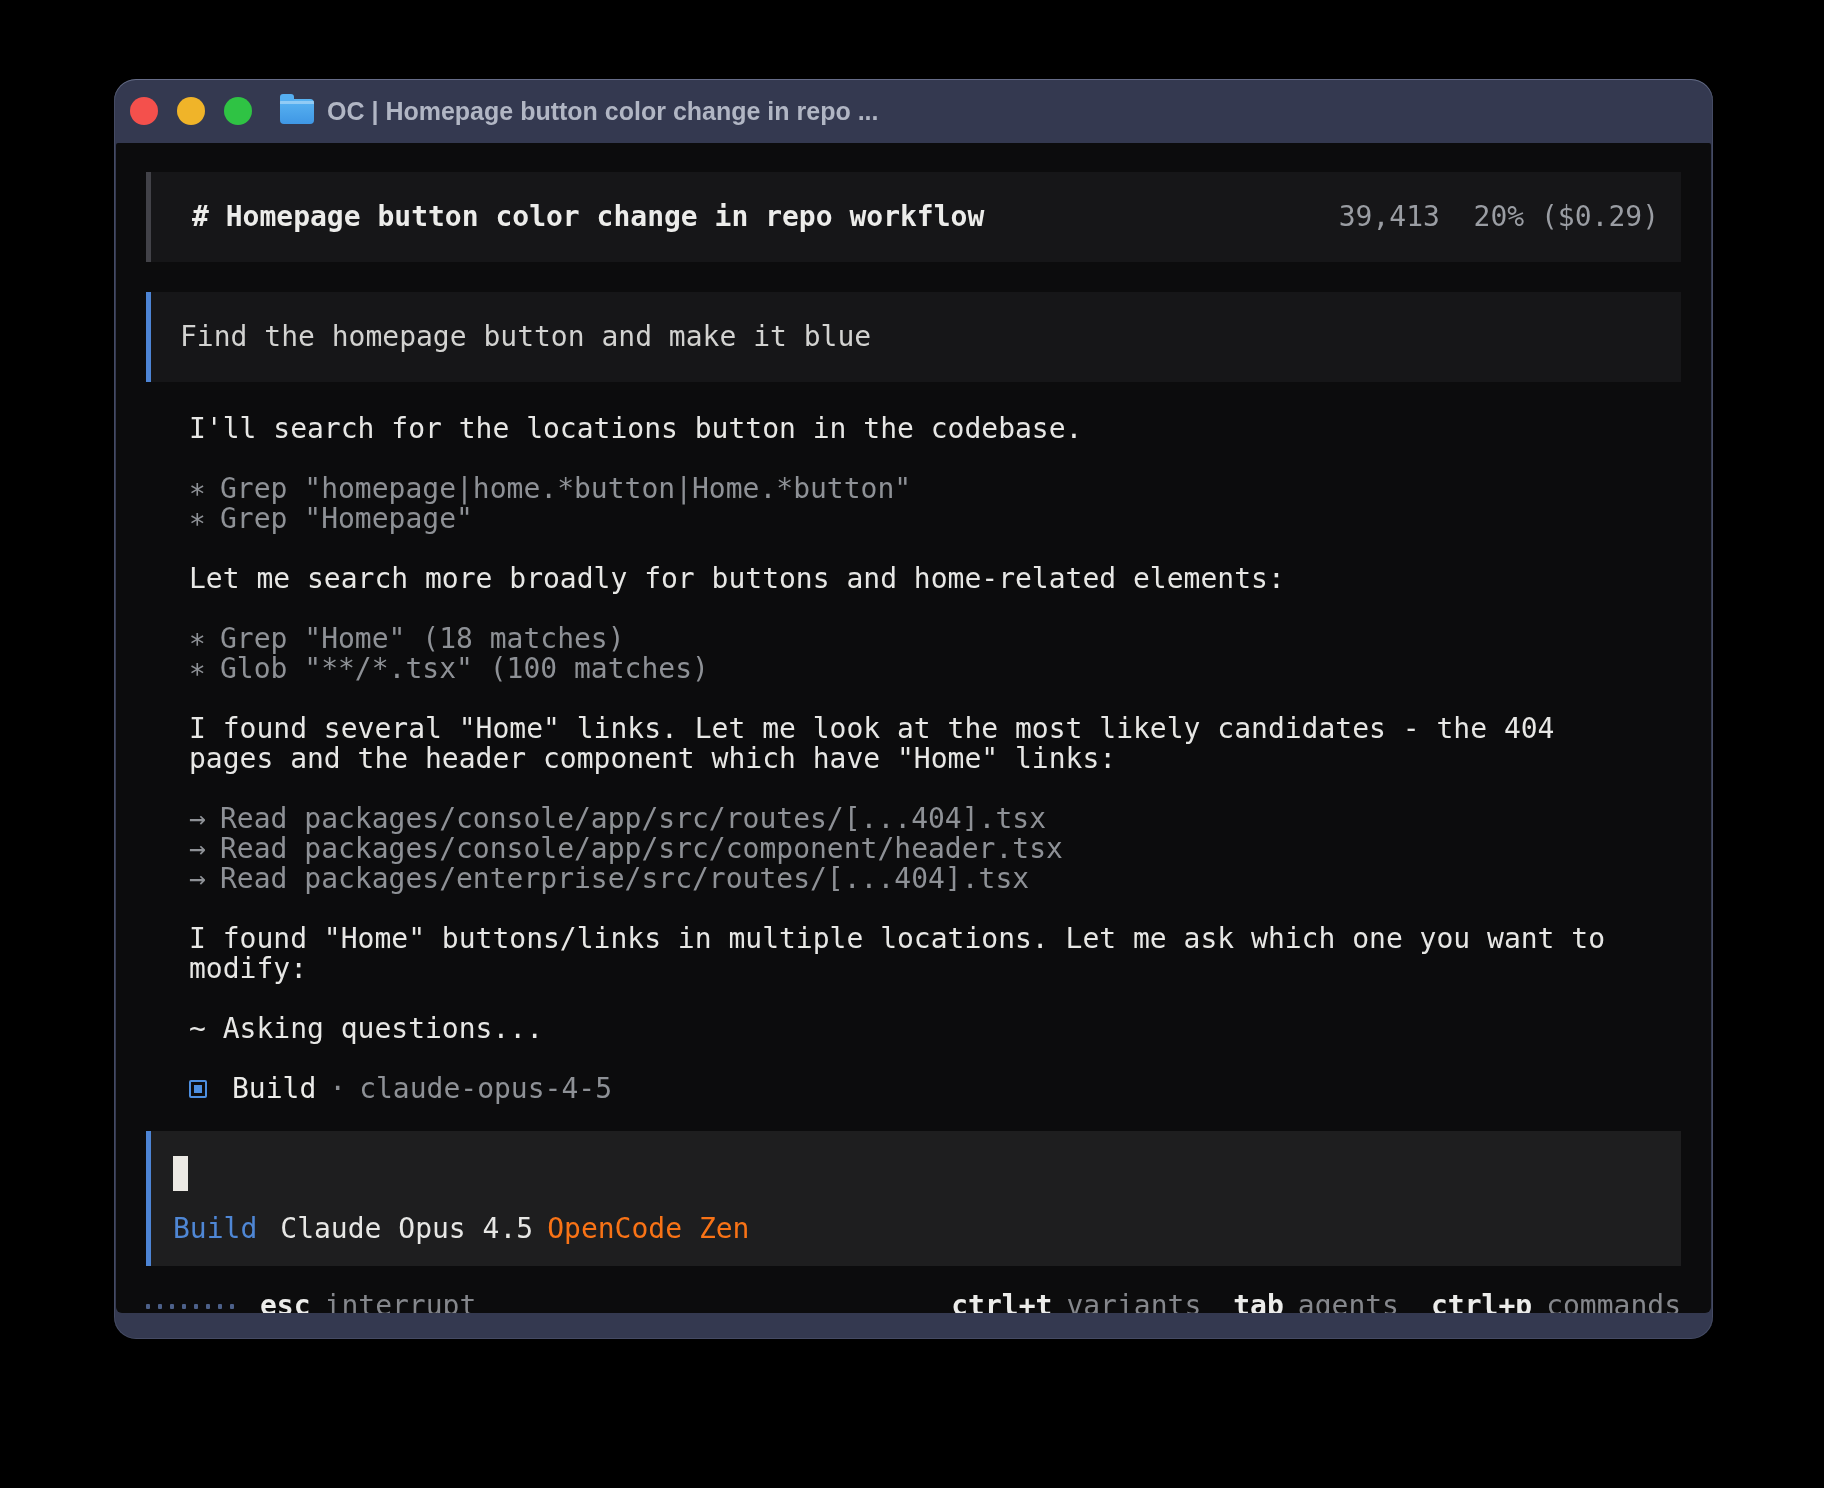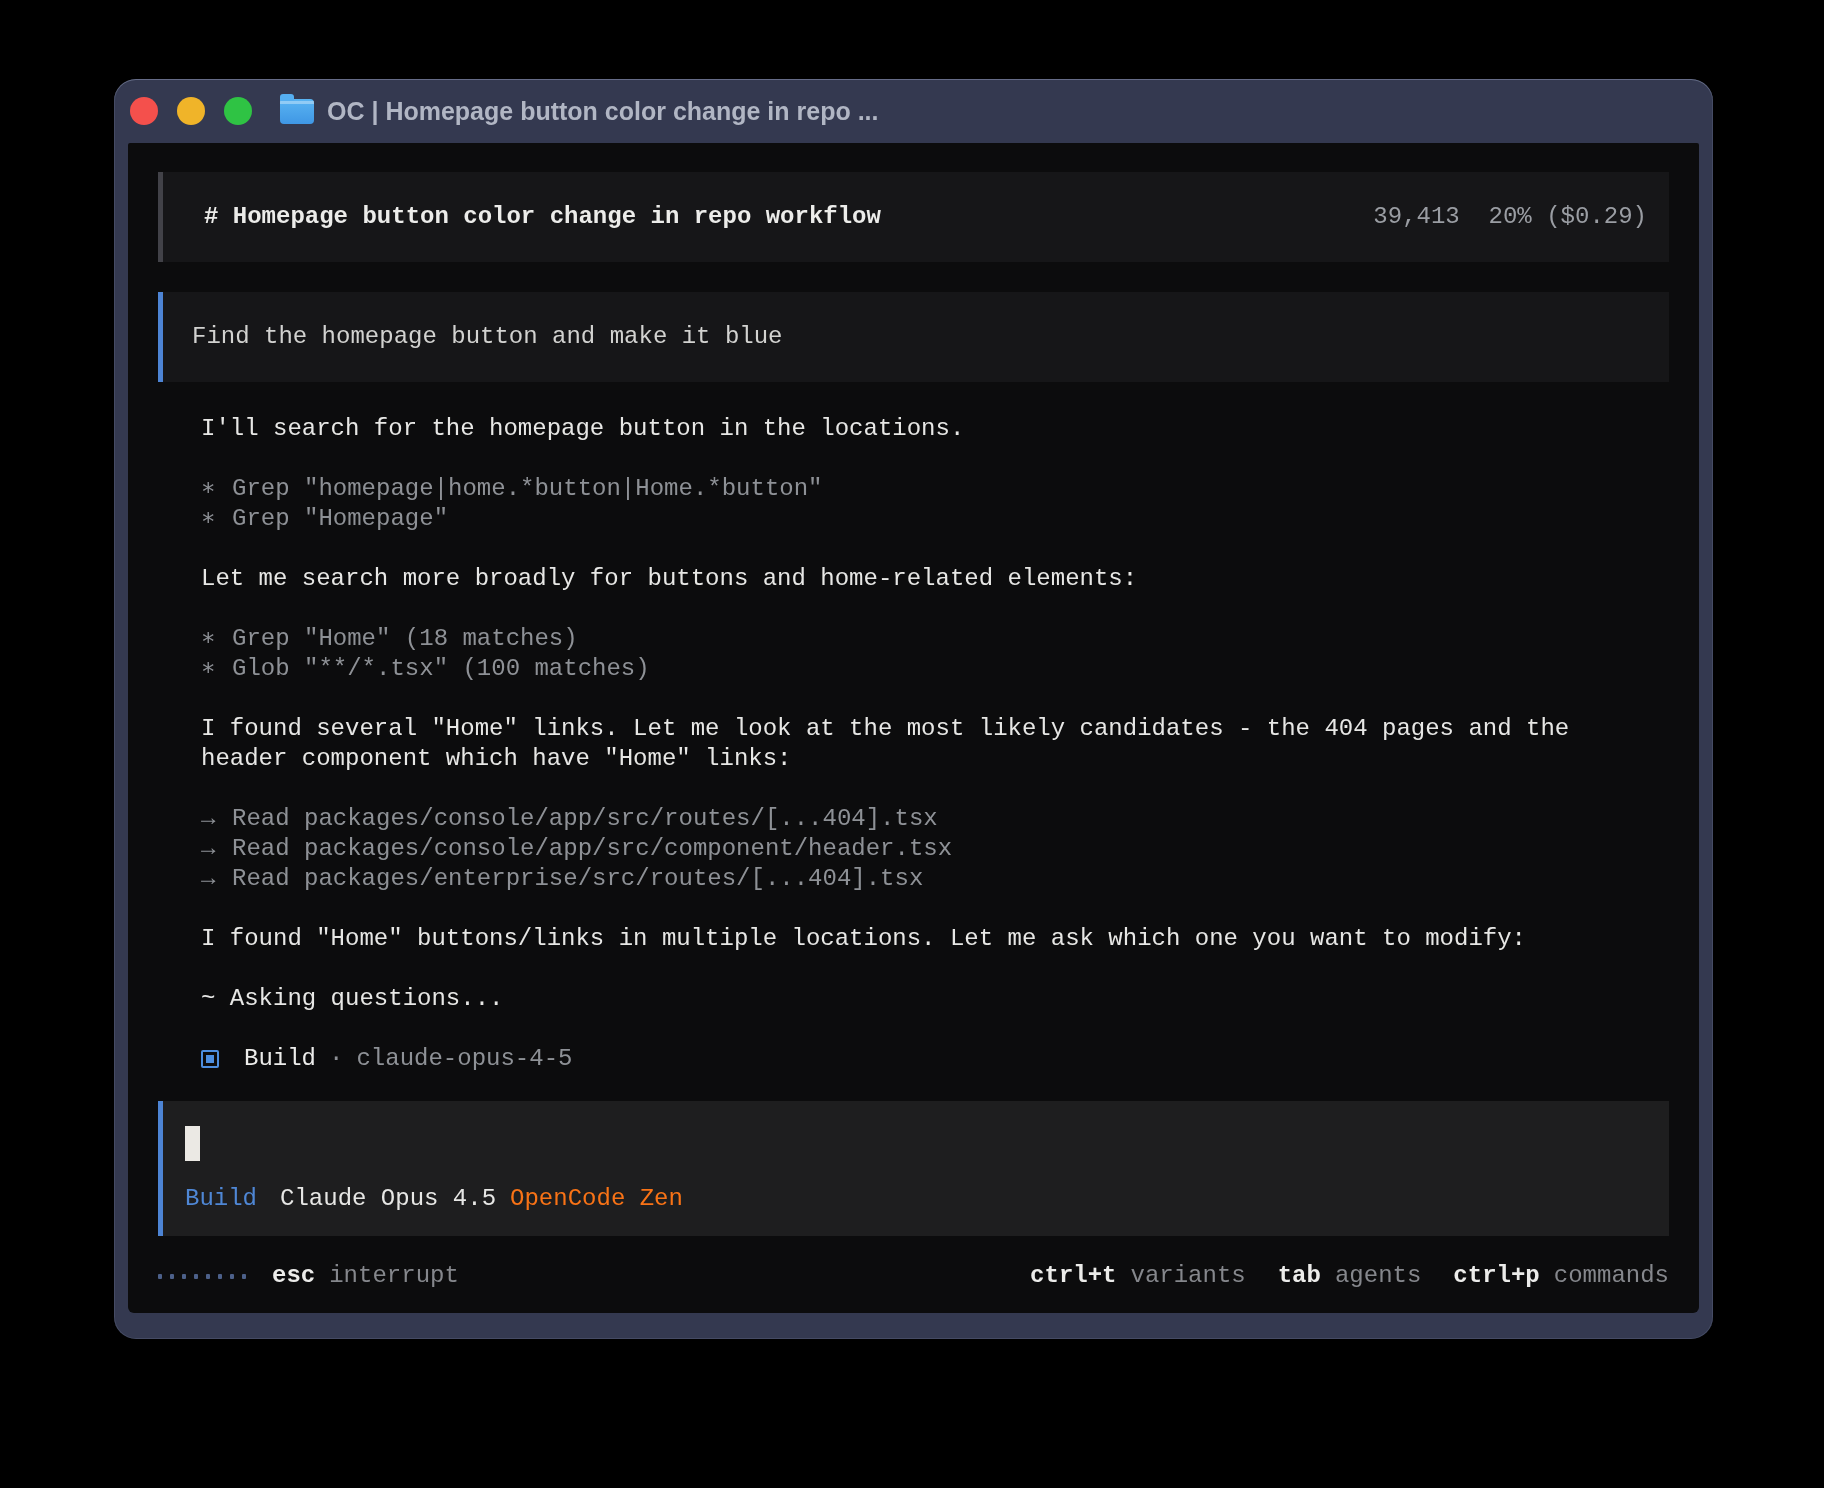--- a/index.html
+++ b/index.html
@@ -24,22 +24,22 @@
   .folder { position:relative; width:34px; height:25px; margin-left:28px;
     background:linear-gradient(#5ab4f2,#3f97e5); border-radius:3px 4px 4px 4px; }
   .folder::before { content:""; position:absolute; top:-5px; left:0; width:14px; height:7px;
     background:#55aef0; border-radius:3px 3px 0 0; }
   .folder::after { content:""; position:absolute; top:2px; left:0; right:0; height:3px;
     background:rgba(255,255,255,.35); }
   .win-title { margin-left:13px; font-family:"Liberation Sans", sans-serif; font-weight:700;
     font-size:25px; color:#b1b6c4; white-space:nowrap; }
   
   .terminal {
-    flex:1 1 auto; margin:0 14px; background:#0c0c0d; border-radius:2px 2px 6px 6px;
-    padding:29px 30px 0 30px; font-size:24px; line-height:30px; color:#e7e7e5; overflow:hidden;font-family:Liberation Mono, monospace;
+    flex:1 1 auto; margin:0 2px; background:#0c0c0d; border-radius:2px 2px 6px 6px;
+    padding:29px 30px 0 30px; font-size:28px; line-height:30px; color:#e7e7e5; overflow:hidden;
   }
   .white { color:#e7e7e5; }
   
   .block { border-left:5px solid #424248; background:#161618; }
   .header-block {
     height:90px; margin-bottom:30px; display:flex; align-items:center;
     justify-content:space-between; padding:0 22px 0 41px;
   }
   .header-title { font-weight:700; color:#ececea; }
   .header-stats { color:#9a9da3; white-space:pre; }
@@ -102,21 +102,21 @@
       <span class="header-title"># Homepage button color change in repo workflow</span>
       <span class="header-stats">39,413  20% ($0.29)</span>
     </div>
 
     <div class="block user-block">
       <span class="user-text">Find the homepage button and make it blue</span>
     </div>
 
     <div class="conv">
 
-      <div class="para white">I'll search for the homepage button in the locations.</div>
+      <div class="para white">I'll search for the locations button in the codebase.</div>
 
       <div class="group">
         <div class="tline"><span class="bullet">∗</span><span>Grep "homepage|home.*button|Home.*button"</span></div>
         <div class="tline"><span class="bullet">∗</span><span>Grep "Homepage"</span></div>
       </div>
 
       <div class="para white">Let me search more broadly for buttons and home-related elements:</div>
 
       <div class="group">
         <div class="tline"><span class="bullet">∗</span><span>Grep "Home" (18 matches)</span></div>

